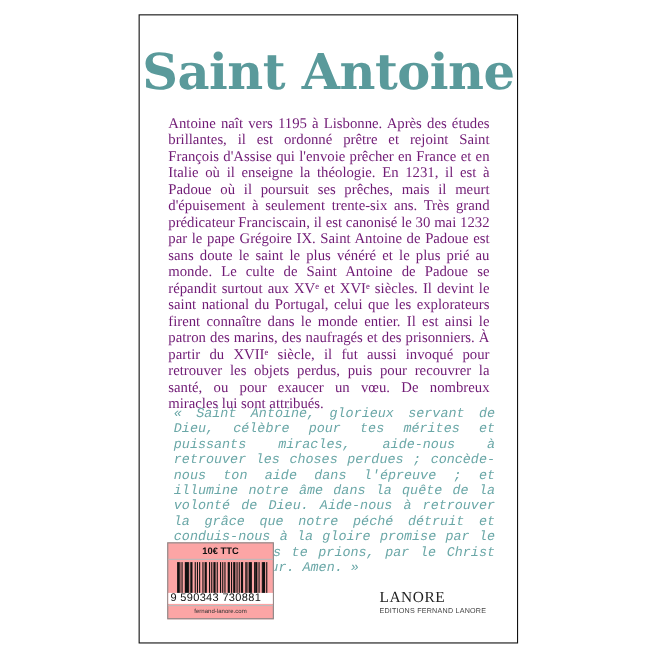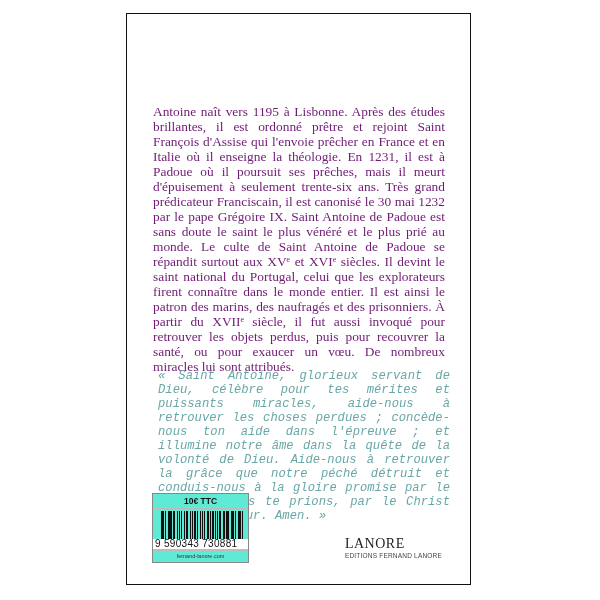--- a/index.html
+++ b/index.html
@@ -38,21 +38,21 @@
     line-height: 14px;
     color: #6aa7a7;
     text-align: justify;
     margin: 5px;
   }
   .barcode-box {
     position: absolute; left: 25px; top: 479px;
     width: 97px; height: 70px;
     border: 1px solid #888;
     box-sizing: border-box;
-    background: #5eead4;
+    background: #fca5a5;
     font-family: "Liberation Sans", sans-serif;
   }
   .price {
     height: 14px; line-height: 14px;
     text-align: center; font-weight: bold; font-size: 8.5px; color: #111;
     border-bottom: 1px solid #bbb;
   }
   .bars {
     position: relative; height: 30px; margin: 2px 3px 0 8px;
     display: flex; align-items: stretch;
@@ -75,20 +75,21 @@
   .publisher .logo {
     font-family: "Liberation Serif", serif;
     font-size: 14px; letter-spacing: 0.5px; line-height: 15px; color: #222;
   }
   .publisher .sub { font-size: 6.5px; letter-spacing: 0.2px; line-height: 9px; color: #444; }
 </style>
 </head>
 <body>
 
 <div class="cover">
+  <div class="title">Saint Antoine</div>
 
   <p class="body-text">Antoine naît vers 1195 à Lisbonne. Après des études brillantes, il est ordonné prêtre et rejoint Saint François d'Assise qui l'envoie prêcher en France et en Italie où il enseigne la théologie. En 1231, il est à Padoue où il poursuit ses prêches, mais il meurt d'épuisement à seulement trente-six ans. Très grand prédicateur Franciscain, il est canonisé le 30 mai 1232 par le pape Grégoire IX. Saint Antoine de Padoue est sans doute le saint le plus vénéré et le plus prié au monde. Le culte de Saint Antoine de Padoue se répandit surtout aux XVᵉ et XVIᵉ siècles. Il devint le saint national du Portugal, celui que les explorateurs firent connaître dans le monde entier. Il est ainsi le patron des marins, des naufragés et des prisonniers. À partir du XVIIᵉ siècle, il fut aussi invoqué pour retrouver les objets perdus, puis pour recouvrer la santé, ou pour exaucer un vœu. De nombreux miracles lui sont attribués.</p>
 
   <p class="prayer">« Saint Antoine, glorieux servant de Dieu, célèbre pour tes mérites et puissants miracles, aide-nous à retrouver les choses perdues ; concède-nous ton aide dans l'épreuve ; et illumine notre âme dans la quête de la volonté de Dieu. Aide-nous à retrouver la grâce que notre péché détruit et conduis-nous à la gloire promise par le Sauveur. Nous te prions, par le Christ notre Seigneur. Amen. »</p>
 
   <div class="barcode-box">
     <div class="price">10€ TTC</div>
     <div class="bars" id="bars">
         <span style="width: 2px; margin-right: 0.6px;"></span>
         <span style="width: 1px; margin-right: 1.2px;"></span>

